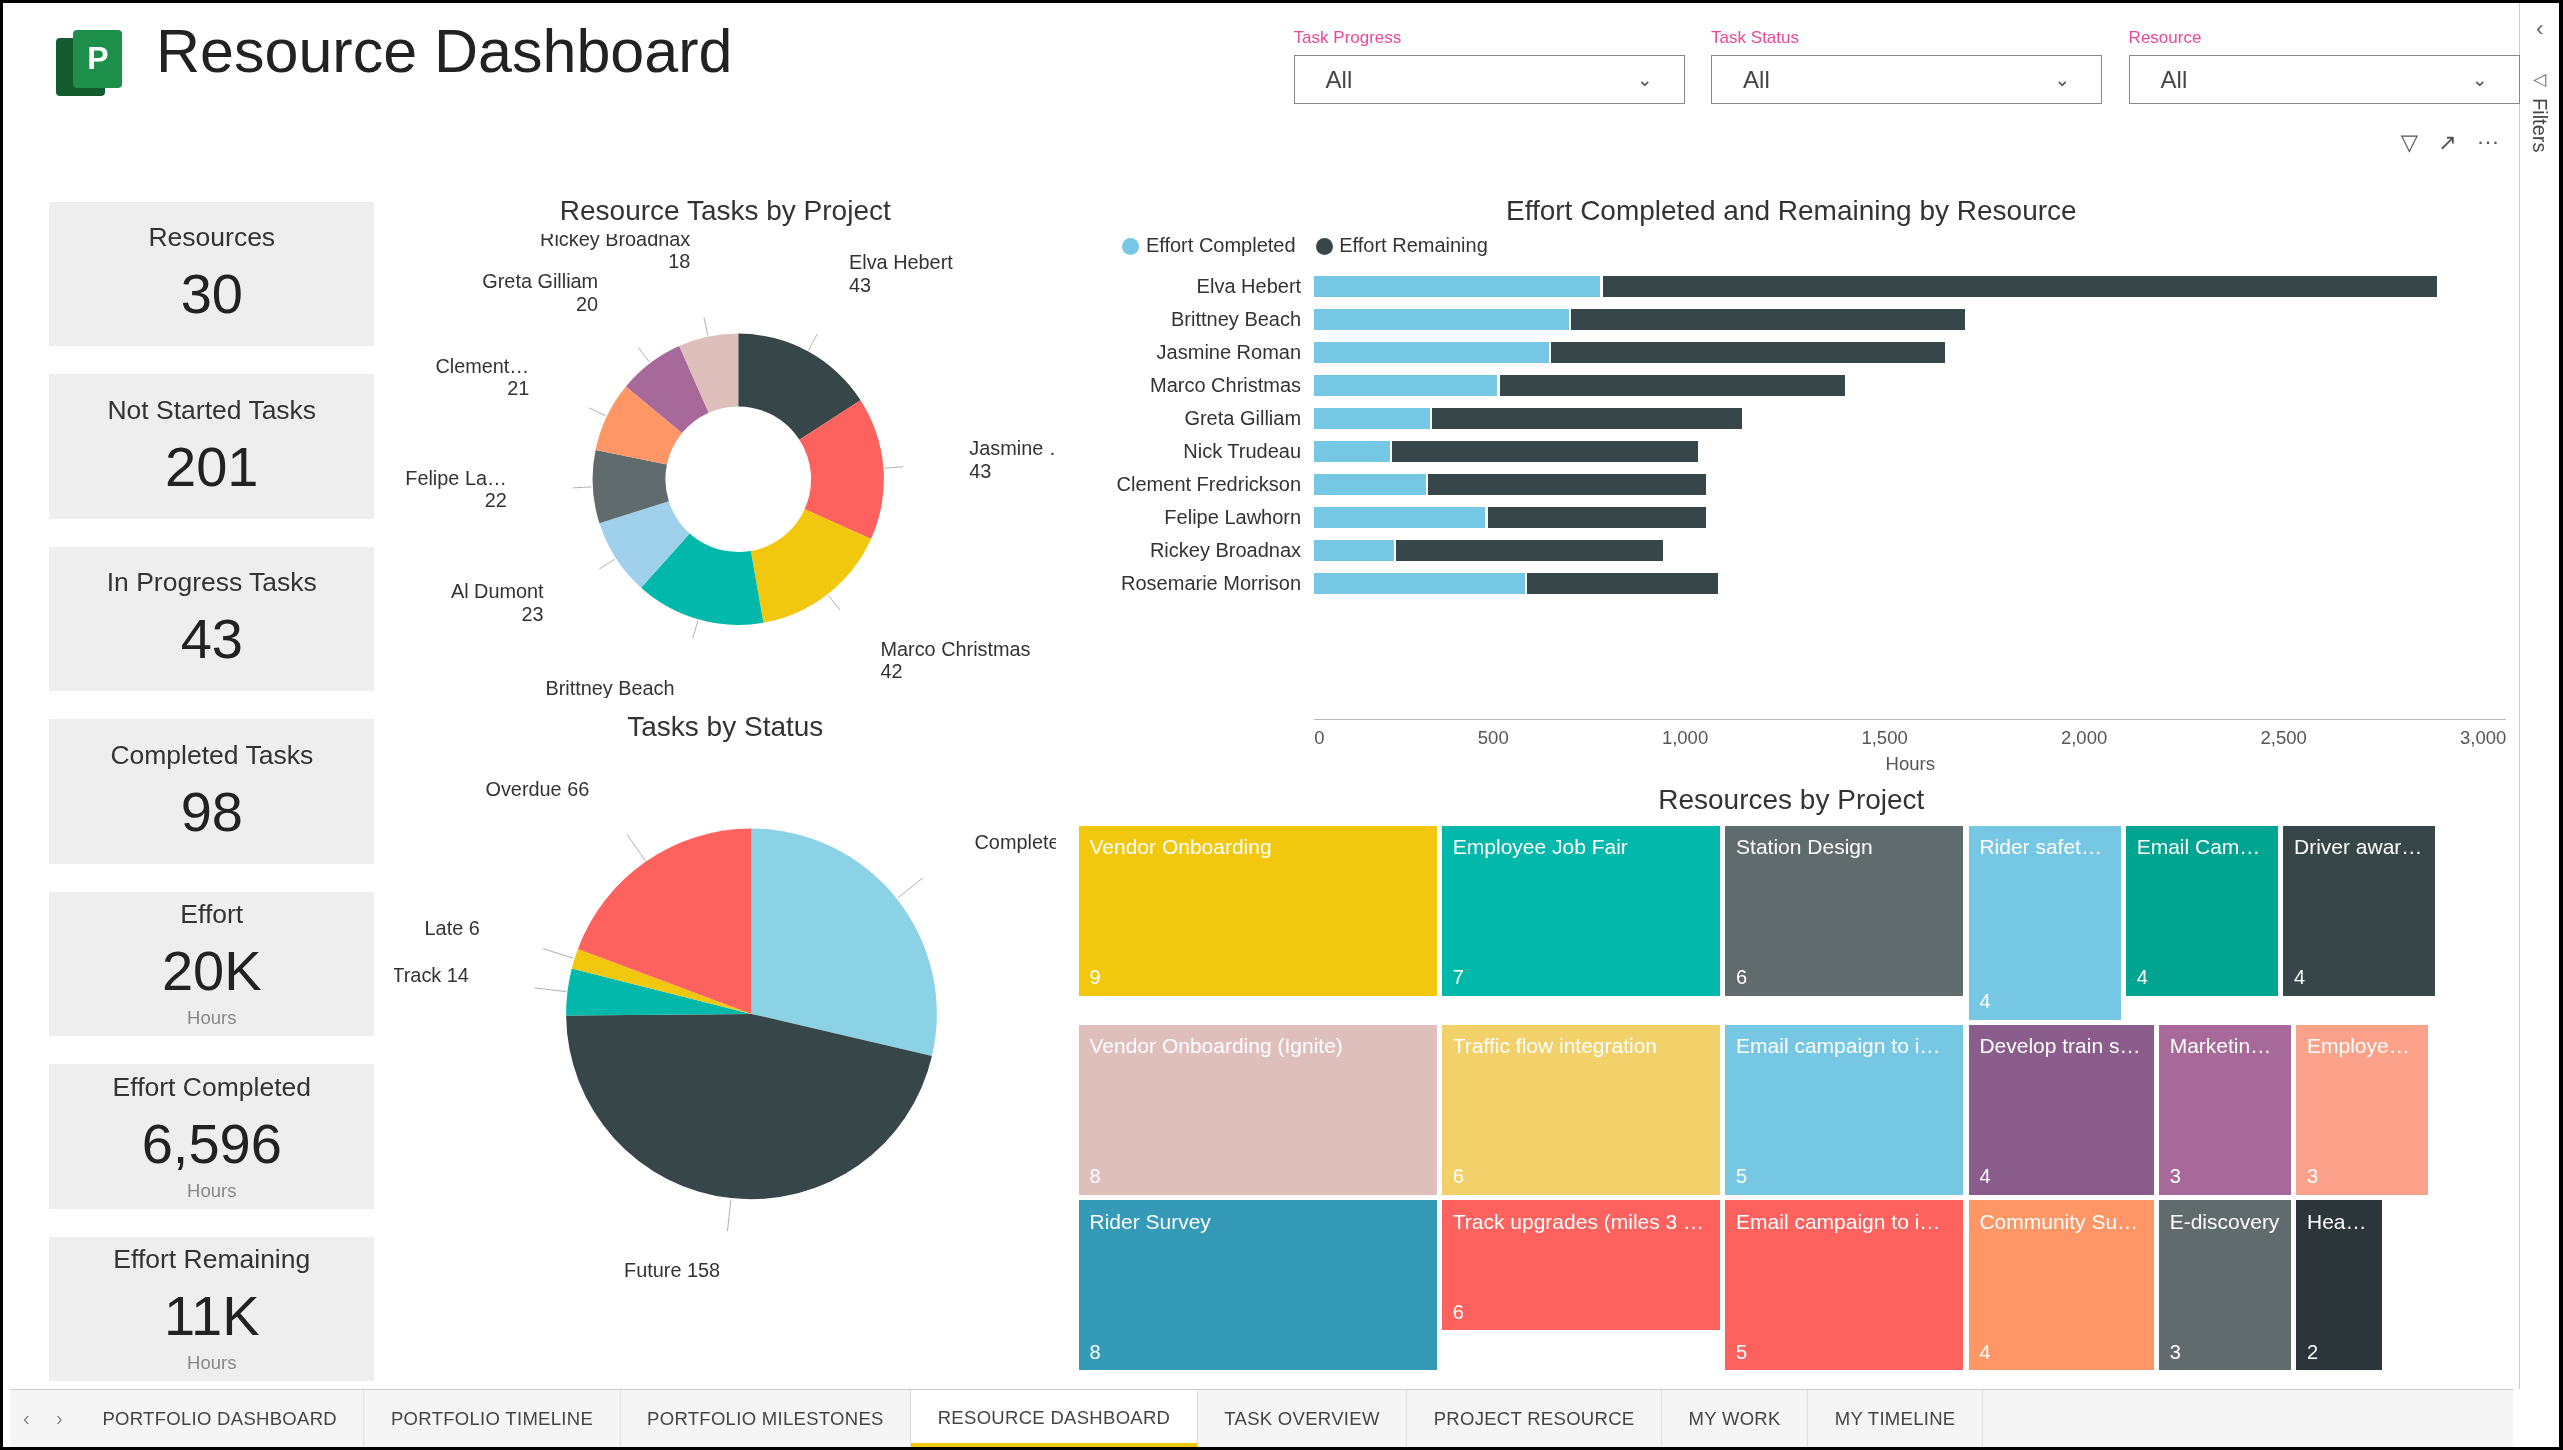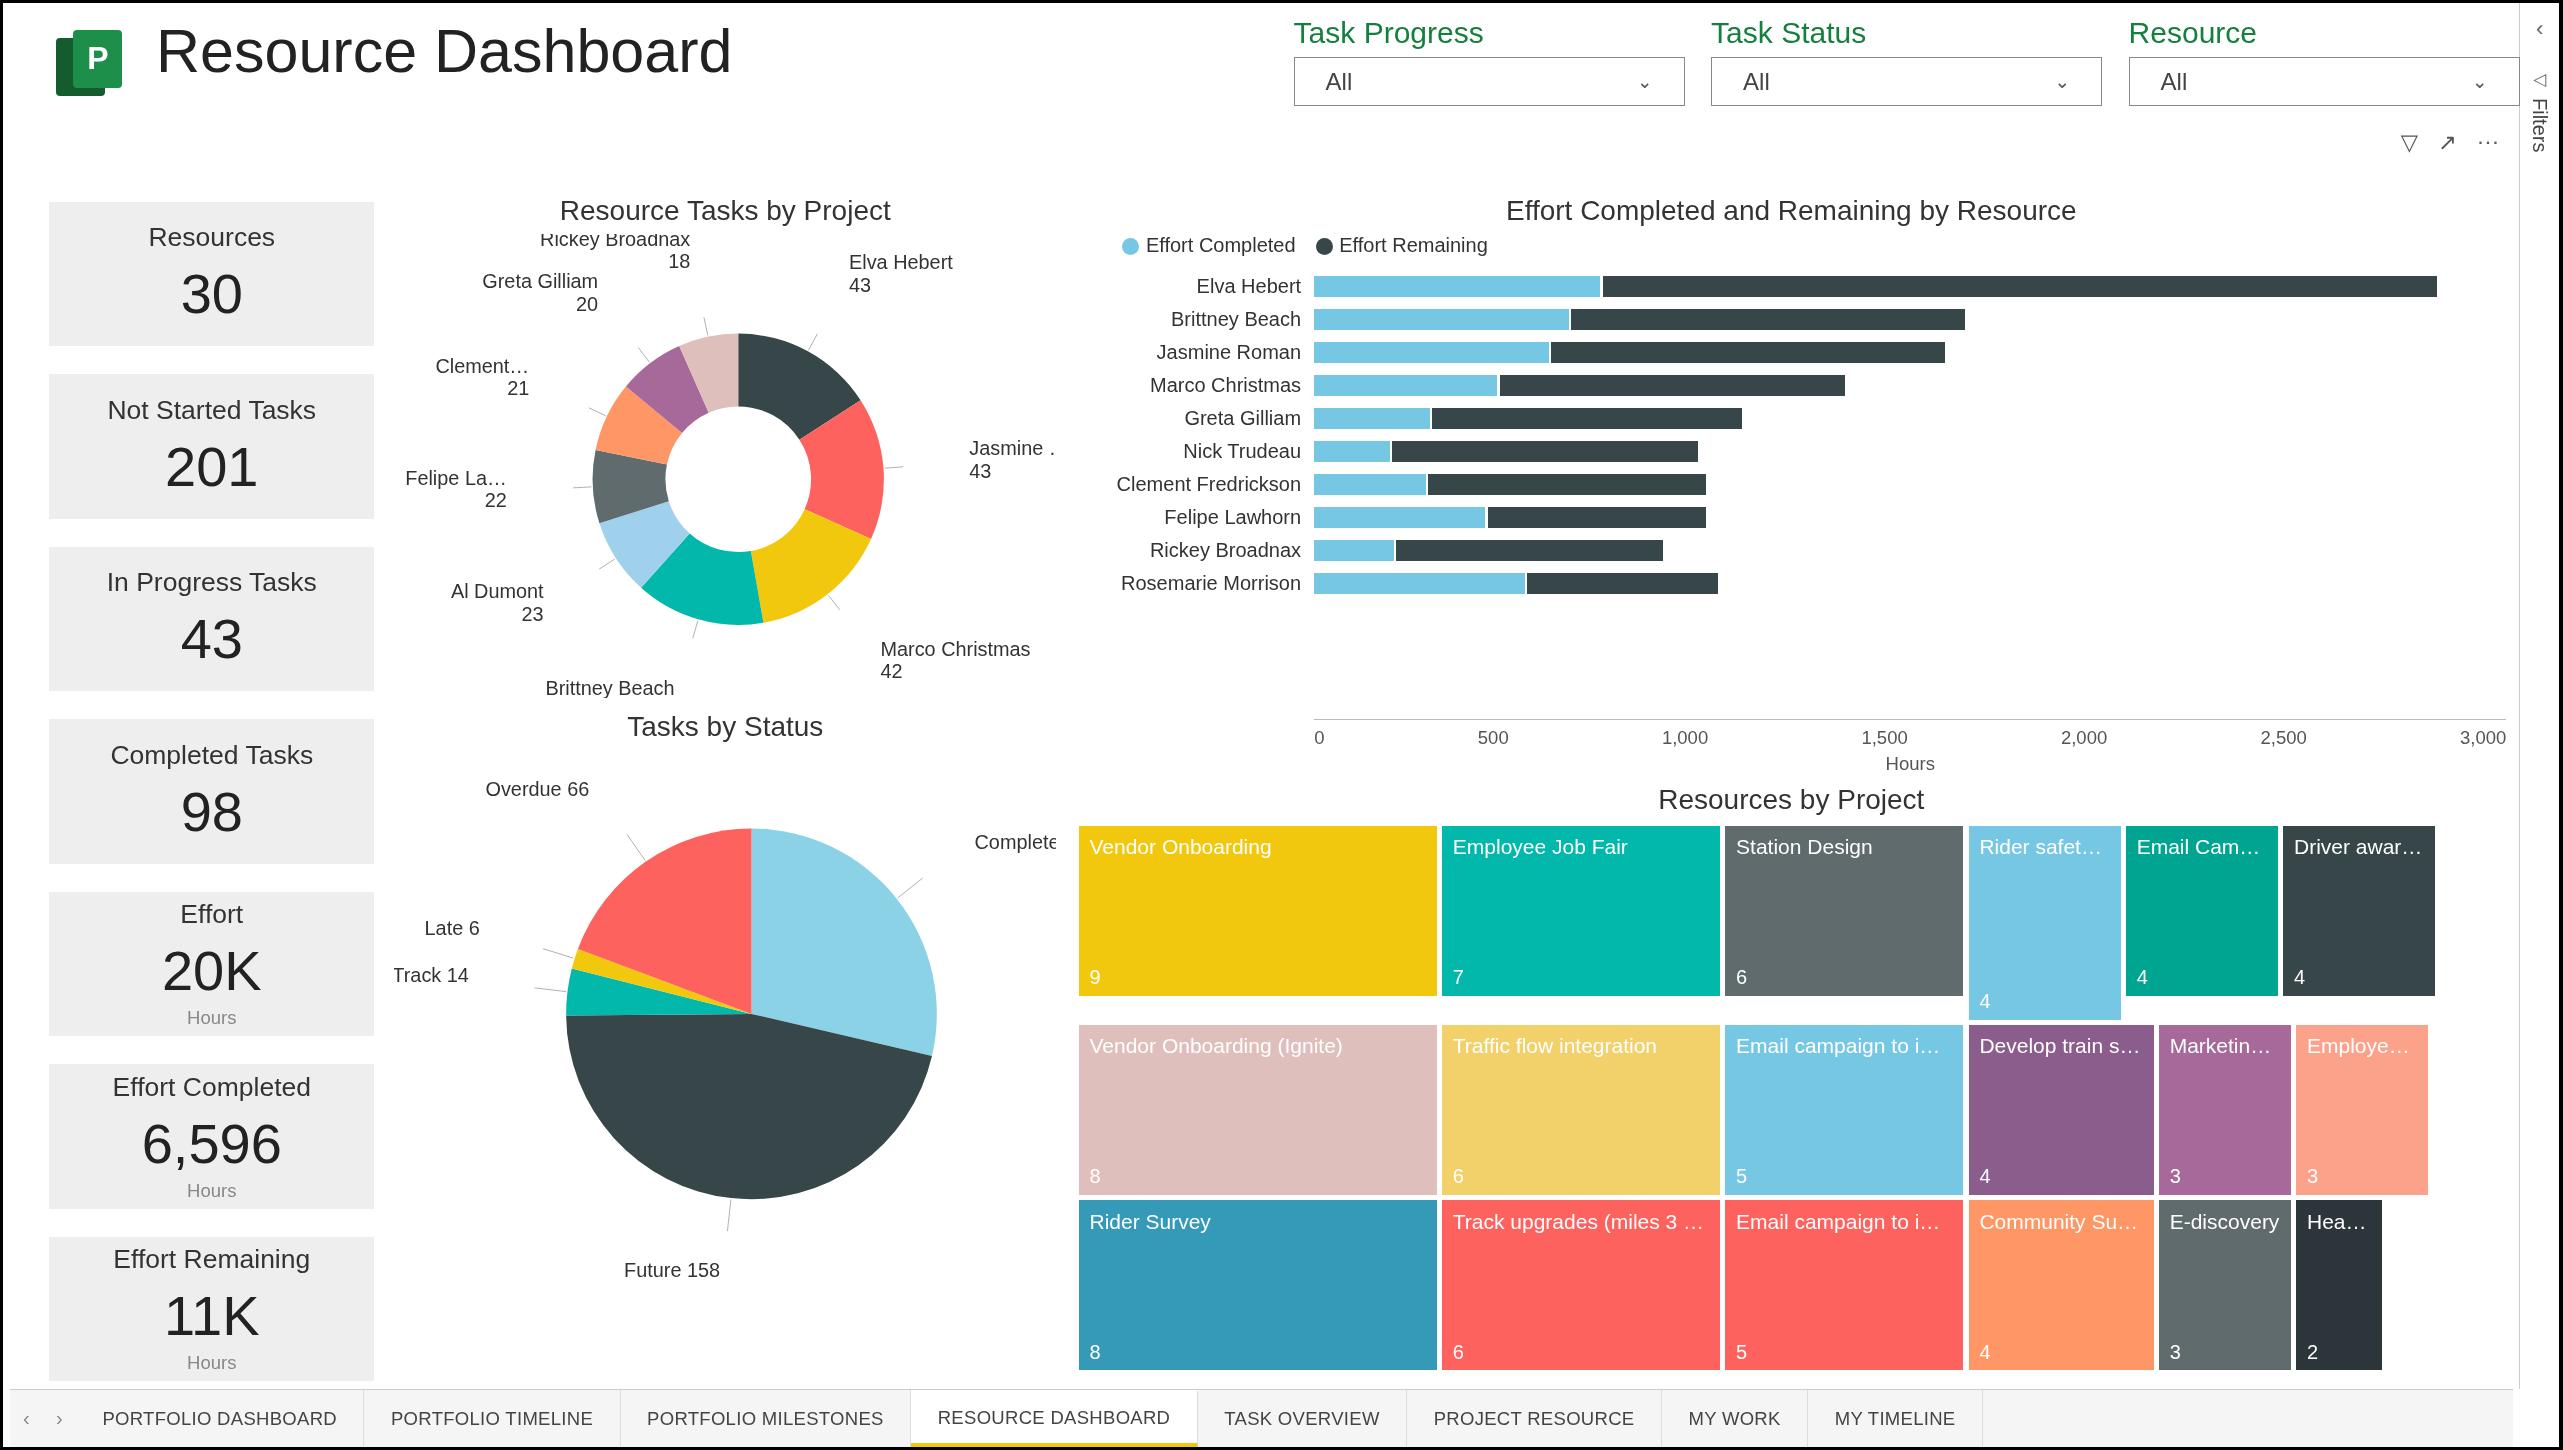--- a/index.html
+++ b/index.html
@@ -8,21 +8,21 @@
   .canvas { padding: 0 13.2px; position: absolute; inset: 0; }
 
   
   .header { display: flex; align-items: flex-start; padding: 13.2px 26.5px 0 40px; }
   .logo { width: 73px; height: 73px; position: relative; margin-right: 26.5px; margin-top: 13.2px; }
   .logo .back { position: absolute; left: 0; top: 8px; width: 49px; height: 58px; background: #145c2e; border-radius: 4px; }
   .logo .front { position: absolute; left: 17px; top: 0; width: 49px; height: 58px; background: #1e8f4a; border-radius: 4px; display:flex; align-items:center; justify-content:center; color:#fff; font-weight:600; font-size:32px; }
   .title { font-size: 61px; font-weight: 350; color: #222; }
   .filters { margin-left: auto; display: flex; gap: 26.5px; }
   .filter { width: 391px; }
-  .filter-label { font-size: 30px; color: #15803d; margin-bottom: 6.6px; }
+  .filter-label { font-size: 17px; color: #ec4899; margin-bottom: 6.6px; margin-top: 12px; }
   .filter-box { border: 1.3px solid #888; height: 49px; display: flex; align-items: center; padding: 0 31px; font-size: 24px; color: #444; position: relative; }
   .filter-box .chev { margin-left: auto; font-size: 18.5px; color: #555; }
   .side-strip { position: absolute; right: 0; top: 0; bottom: 58px; width: 40px; border-left: 1.3px solid #ccc; display:flex; flex-direction:column; align-items:center; padding-top:13.2px; color:#666; font-size:17px; }
   .side-strip .chev-left { font-size: 22.5px; margin-bottom: 26.5px; }
   .side-strip .filt { writing-mode: vertical-rl; margin-top: 8px; font-size: 20px; color:#444; }
 
   .toolbar-icons { position: absolute; right: 60px; top: 126px; display:flex; gap:20px; color:#555; font-size:22.5px; }
 
   
   .content { position: absolute; top: 192px; left: 40px; right: 53px; bottom: 66px; display: flex; gap: 20px; }
@@ -333,21 +333,21 @@
       <div class="tm-val">3</div>
             </div>
             <div class="tm-cell" style="width:132px;height:170px;background:#fca28a">
       <div class="tm-name">Employee …</div>
       <div class="tm-val">3</div>
             </div>
             <div class="tm-cell" style="width:358px;height:170px;background:#3599b8">
       <div class="tm-name">Rider Survey</div>
       <div class="tm-val">8</div>
             </div>
-            <div class="tm-cell" style="width:278px;height:170px;background:#fd625e">
+            <div class="tm-cell" style="width:278px;height:130px;background:#fd625e">
       <div class="tm-name">Track upgrades (miles 3 t…</div>
       <div class="tm-val">6</div>
             </div>
             <div class="tm-cell" style="width:238px;height:170px;background:#fd625e">
       <div class="tm-name">Email campaign to i…</div>
       <div class="tm-val">5</div>
             </div>
             <div class="tm-cell" style="width:185px;height:170px;background:#fe9666">
       <div class="tm-name">Community Sur…</div>
       <div class="tm-val">4</div>

